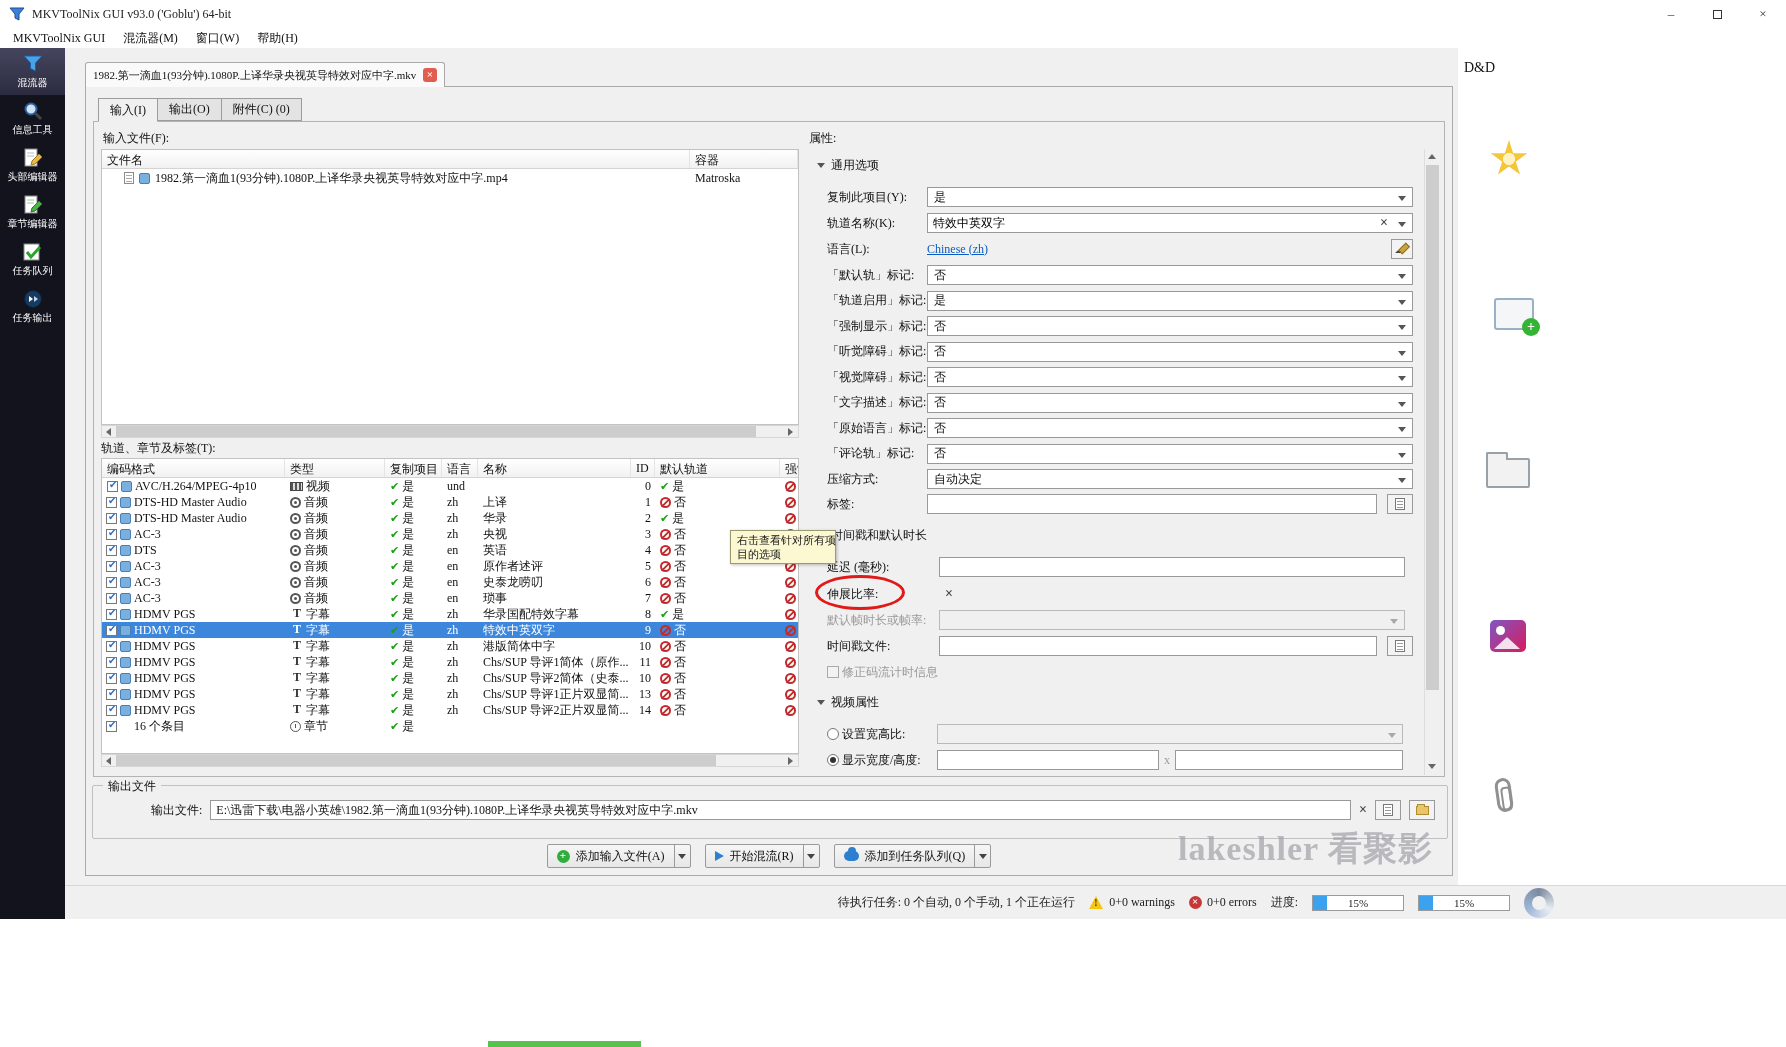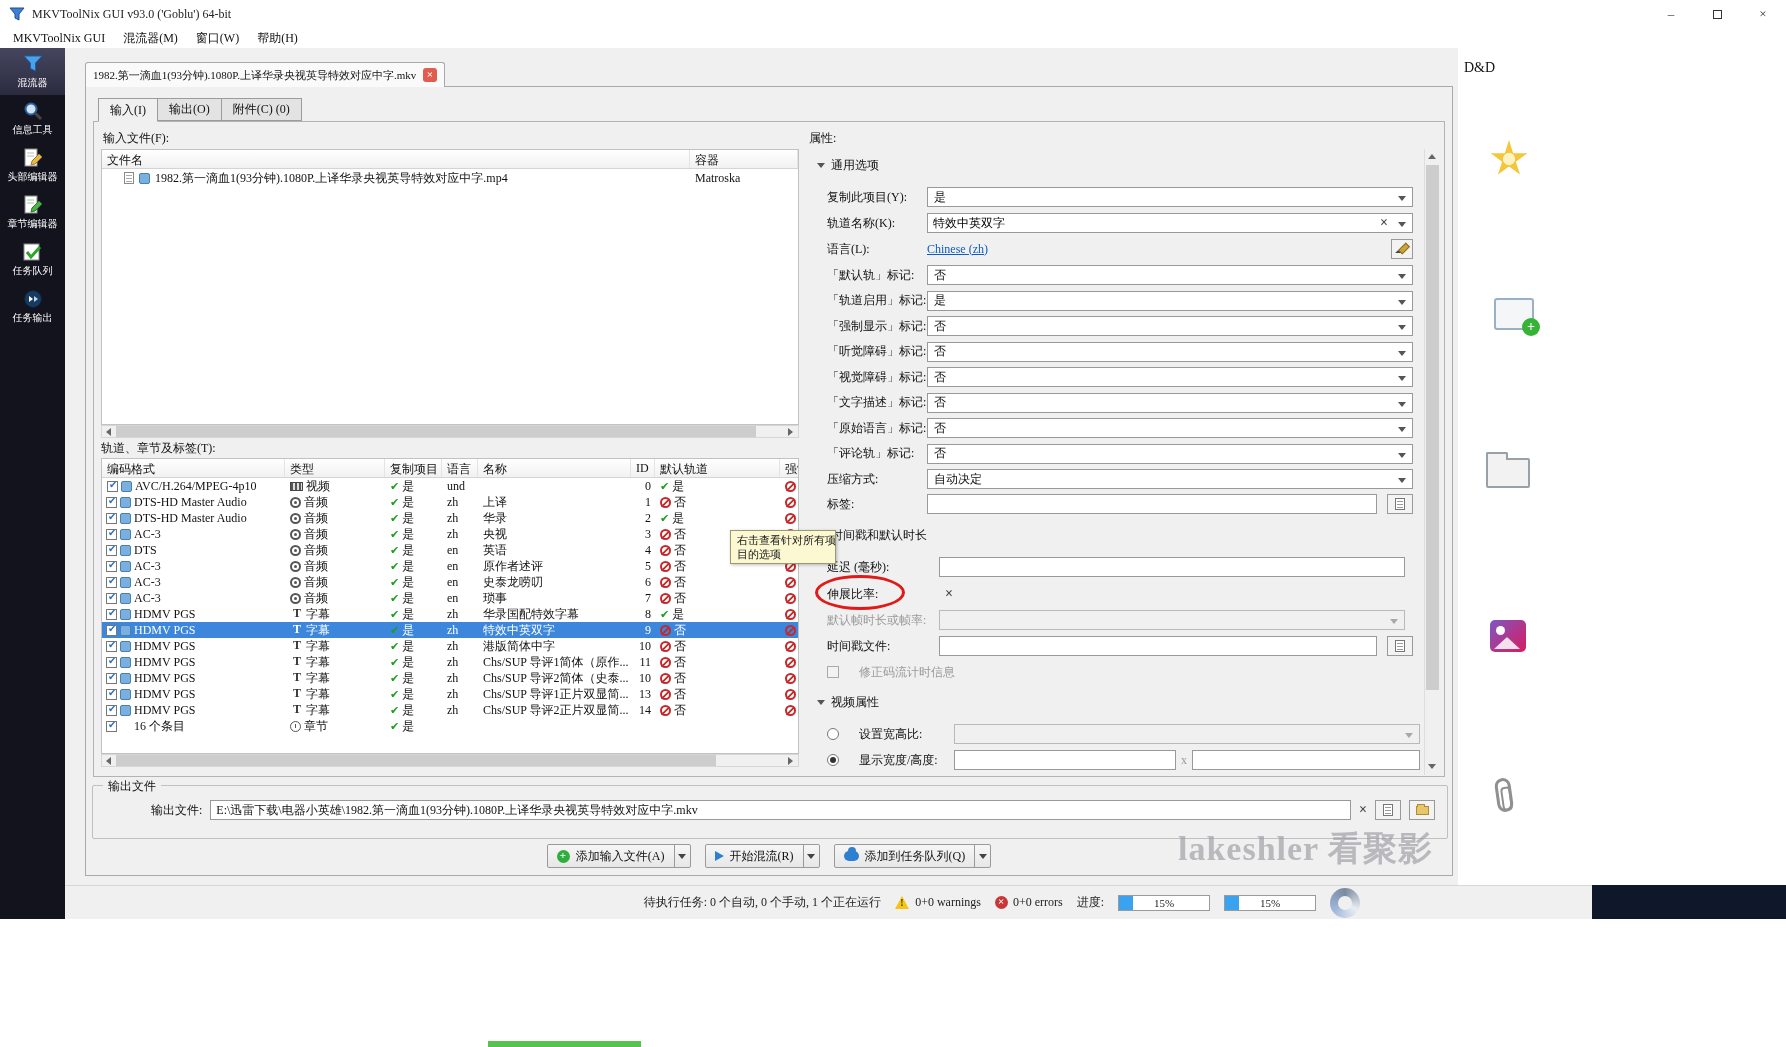--- a/index.html
+++ b/index.html
@@ -102,21 +102,21 @@
 .mini-doc{width:10px;height:12px;background:#fff;border:1px solid #777;position:relative}
 .mini-doc::before{content:"";position:absolute;left:1px;top:2px;width:6px;height:1px;background:#999;box-shadow:0 3px 0 #999,0 6px 0 #999}
 .mini-folder{width:13px;height:9px;background:#e8c56a;border:1px solid #b08c2e;position:relative}
 .mini-folder::before{content:"";position:absolute;left:0;top:-3px;width:6px;height:2px;background:#e8c56a;border:1px solid #b08c2e;border-bottom:none}
 .ico-pencil{position:relative;width:12px;height:12px}
 .ico-pencil::before{content:"";position:absolute;left:5px;top:0;width:4px;height:9px;background:#caa53d;border:1px solid #8a7020;transform:rotate(45deg)}
 .ico-pencil::after{content:"";position:absolute;left:0;top:8px;border-top:4px solid #444;border-right:4px solid transparent;transform:rotate(45deg)}
 .chkbox{width:12px;height:12px;border:1px solid #aaa;background:#f2f2f2;margin-left:20px;flex:none}
 .radio{width:12px;height:12px;border:1px solid #777;border-radius:50%;background:#fff;margin-left:20px;flex:none;position:relative}
 .radio.on::after{content:"";position:absolute;left:2px;top:2px;width:6px;height:6px;border-radius:50%;background:#333}
-.rlabel{margin-left:20px;white-space:nowrap}
+.rlabel{margin-left:3px;white-space:nowrap}
 #flagrows{position:absolute;left:0;top:116px;width:617px;display:flex;flex-direction:column;gap:5.5px}
 .frow{height:20px;display:flex;align-items:center}
 #annot{position:absolute;left:8px;top:426px;width:90px;height:35px;border:3px solid #e01919;border-radius:50%;z-index:6}
 
 #tooltip{position:absolute;left:636px;top:408px;width:106px;background:#fbf8d2;border:1px solid #9a9a72;padding:2px 6px;font-size:11px;line-height:14px;z-index:30;box-shadow:1px 1px 3px rgba(0,0,0,.25)}
 #tooltip span{display:block;white-space:nowrap}
 
 #outgroup{position:absolute;left:6px;top:698px;width:1356px;height:54px;border:1px solid #c0c0c0;border-radius:2px}
 #outgroup-label{position:absolute;left:10px;top:-8px;background:#f0f0f0;padding:0 5px;font-size:12px}
 #outrow{position:absolute;left:0;top:14px;width:100%;display:flex;align-items:center;padding:0 12px 0 58px;gap:8px}
@@ -126,21 +126,21 @@
 .act{display:flex;align-items:stretch;height:24px;border:1px solid #9a9a9a;background:linear-gradient(#f6f6f6,#e7e7e7);border-radius:2px}
 .act .main{display:flex;align-items:center;gap:6px;padding:0 9px;white-space:nowrap}
 .act .drop{width:16px;border-left:1px solid #9a9a9a;display:flex;align-items:center;justify-content:center}
 .drop i{width:0;height:0;border-left:4px solid transparent;border-right:4px solid transparent;border-top:5px solid #444}
 .ico-add{width:13px;height:13px;border-radius:50%;background:#2eae3c;position:relative}
 .ico-add::before{content:"+";position:absolute;left:3px;top:-1px;color:#fff;font-weight:bold;font-size:11px}
 .ico-play{width:0;height:0;border-left:9px solid #2d7fd0;border-top:5px solid transparent;border-bottom:5px solid transparent}
 .ico-queue{width:15px;height:10px;background:#2d7fd0;border-radius:5px;position:relative}
 .ico-queue::before{content:"";position:absolute;left:4px;top:-4px;width:8px;height:8px;background:#2d7fd0;border-radius:50%}
 
-#statusbar{position:absolute;left:65px;top:885px;width:1527px;height:34px;background:#f0f0f0;border-top:1px solid #d8d8d8;display:flex;align-items:center;justify-content:flex-end;gap:14px;padding-right:232px;font-size:12px;color:#222}
+#statusbar{position:absolute;left:65px;top:885px;width:1721px;height:34px;background:#f0f0f0;border-top:1px solid #d8d8d8;display:flex;align-items:center;justify-content:flex-end;gap:14px;padding-right:232px;font-size:12px;color:#222}
 .sb-group{display:flex;align-items:center;gap:5px;white-space:nowrap}
 .ico-warn{position:relative;width:15px;height:13px}
 .ico-warn::before{content:"";position:absolute;left:0;top:0;border-left:7px solid transparent;border-right:7px solid transparent;border-bottom:13px solid #f6c514}
 .ico-warn::after{content:"!";position:absolute;left:5px;top:1px;font-size:10px;font-weight:bold;color:#4a3a00}
 .ico-err{width:13px;height:13px;border-radius:50%;background:#c83737;position:relative}
 .ico-err::before{content:"×";position:absolute;left:3px;top:-1px;color:#fff;font-size:11px;font-weight:bold}
 .pbar{width:92px;height:16px;border:1px solid #9a9a9a;background:#fff;position:relative;display:flex;align-items:center;justify-content:center;font-size:11px}
 .pfill{position:absolute;left:0;top:0;bottom:0;background:#3aa2ee}
 .ptxt{position:relative;z-index:2}
 #spinner{width:30px;height:30px;border-radius:50%;background:conic-gradient(#7a8aa0,#e9edf3,#9fb6d8,#7a8aa0);position:relative;flex:none}

